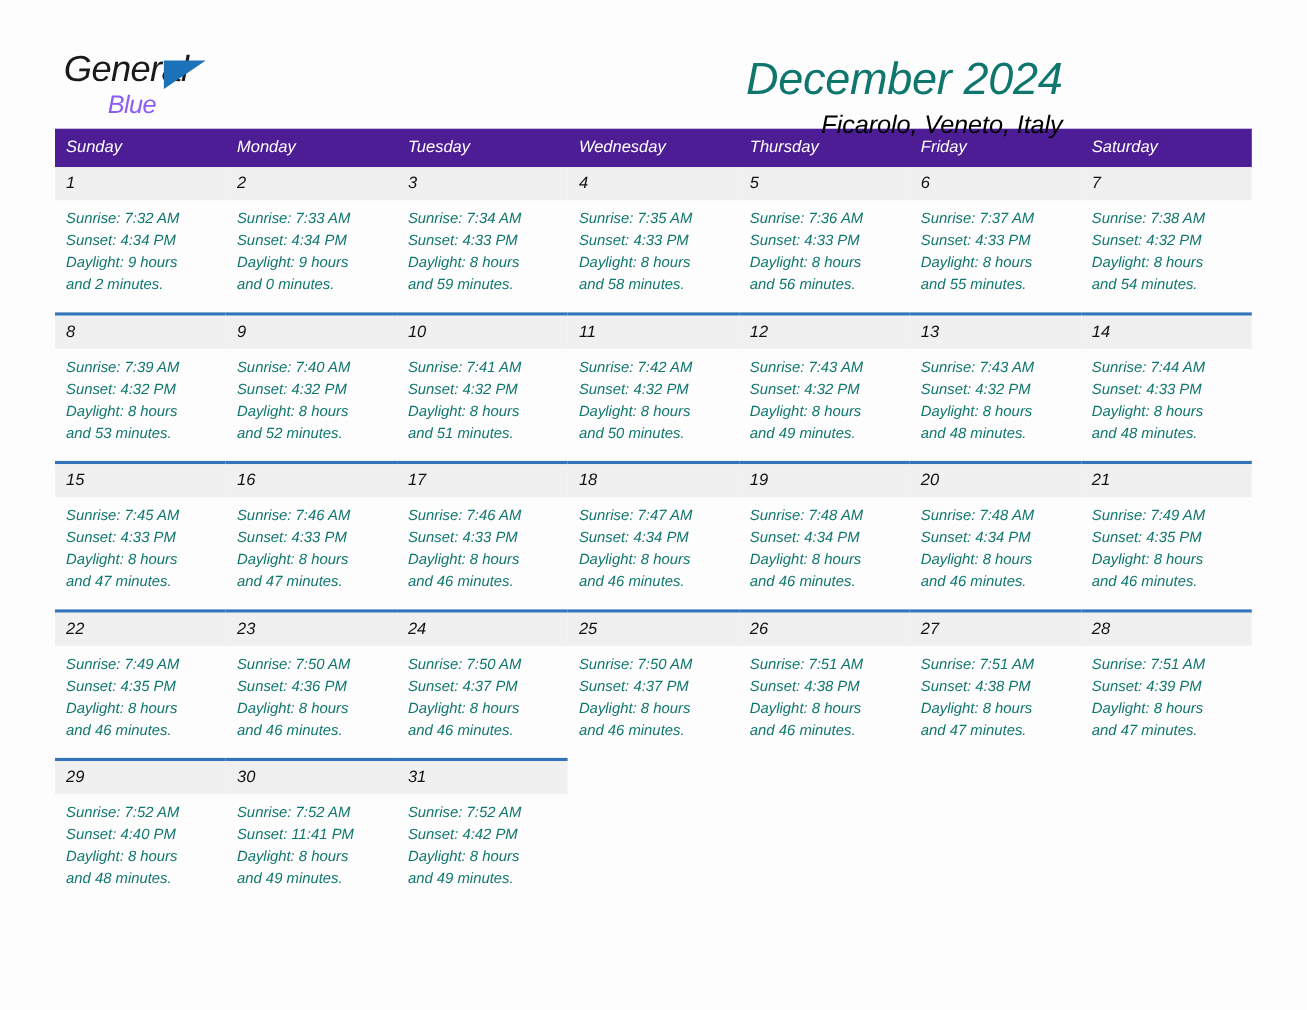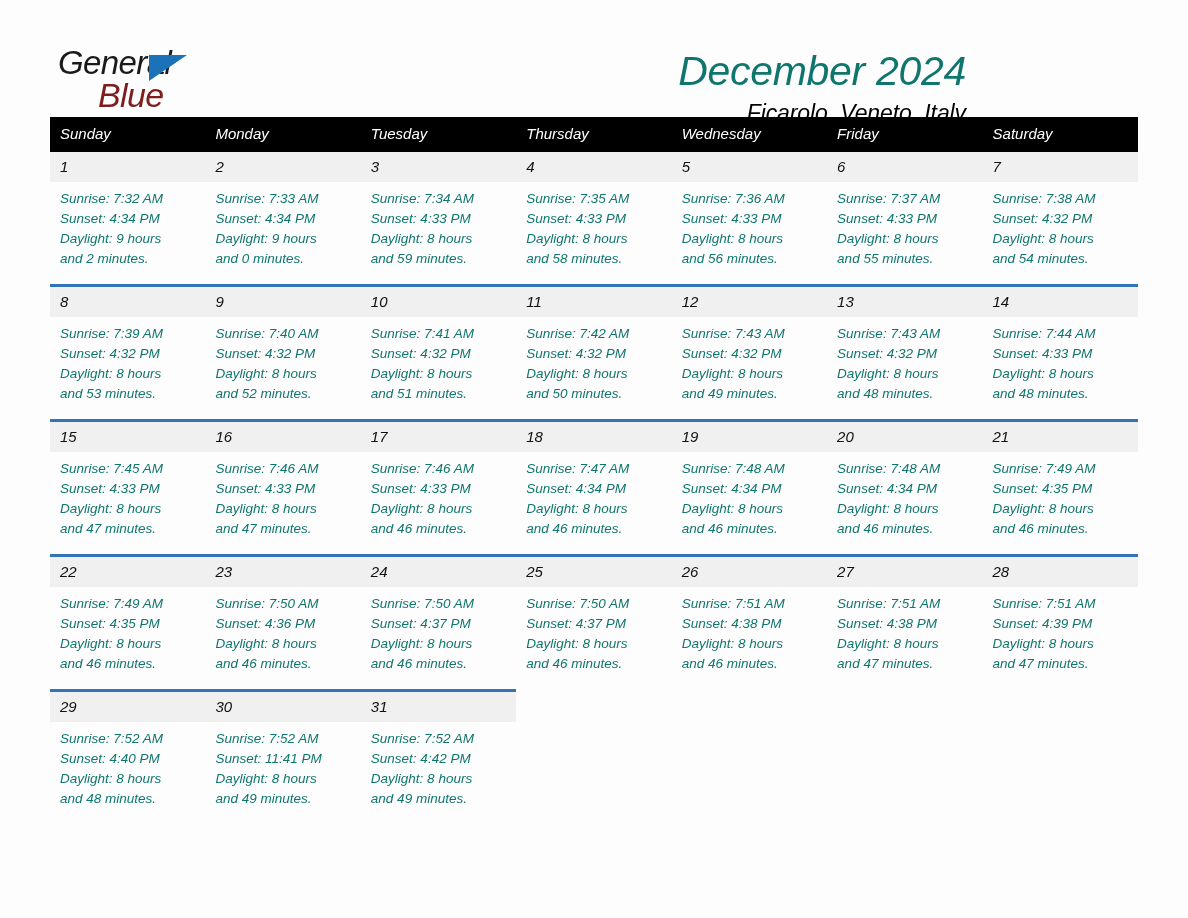--- a/index.html
+++ b/index.html
@@ -56,24 +56,24 @@
     top: 11px;
     width: 0;
     height: 0;
     border-left: 38px solid #1b72b8;
     border-bottom: 26px solid transparent;
   }
   .logo-blue {
     position: absolute;
     left: 48px;
     top: 32px;
-    font-size: 34px;
+    font-size: 23px;
     line-height: 38px;
     letter-spacing: -0.6px;
-    color: #7f1d1d;
+    color: #8b5cf6;
     font-family: "Liberation Sans", sans-serif;
   }
 
   .titles {
     text-align: right;
     padding-top: 2px;
   }
   .month-title {
     font-size: 41px;
     line-height: 50px;
@@ -92,21 +92,21 @@
   }
 
   
   .calendar {
     width: 1088px;
     margin-top: 7px;
   }
 
   .weekday-row {
     display: flex;
-    background: #000000;
+    background: #4c1d95;
   }
   .weekday {
     flex: 1 1 0;
     min-width: 0;
     color: #ffffff;
     font-size: 15px;
     line-height: 18px;
     padding: 8px 0 9px 10px;
     box-sizing: border-box;
   }
@@ -180,22 +180,22 @@
       <div class="location-title">Ficarolo, Veneto, Italy</div>
     </div>
 
   </div>
 
   <div class="calendar">
     <div class="weekday-row" id="weekday-row">
         <div class="weekday">Sunday</div>
         <div class="weekday">Monday</div>
         <div class="weekday">Tuesday</div>
+        <div class="weekday">Wednesday</div>
         <div class="weekday">Thursday</div>
-        <div class="weekday">Wednesday</div>
         <div class="weekday">Friday</div>
         <div class="weekday">Saturday</div>
       </div>
     <div id="calendar-body">
         <div class="week-row first">
           <div class="day-cell filled">
             <div class="day-number">1</div>
             <div class="day-info">
               <div>Sunrise: 7:32 AM</div>
               <div>Sunset: 4:34 PM</div>

